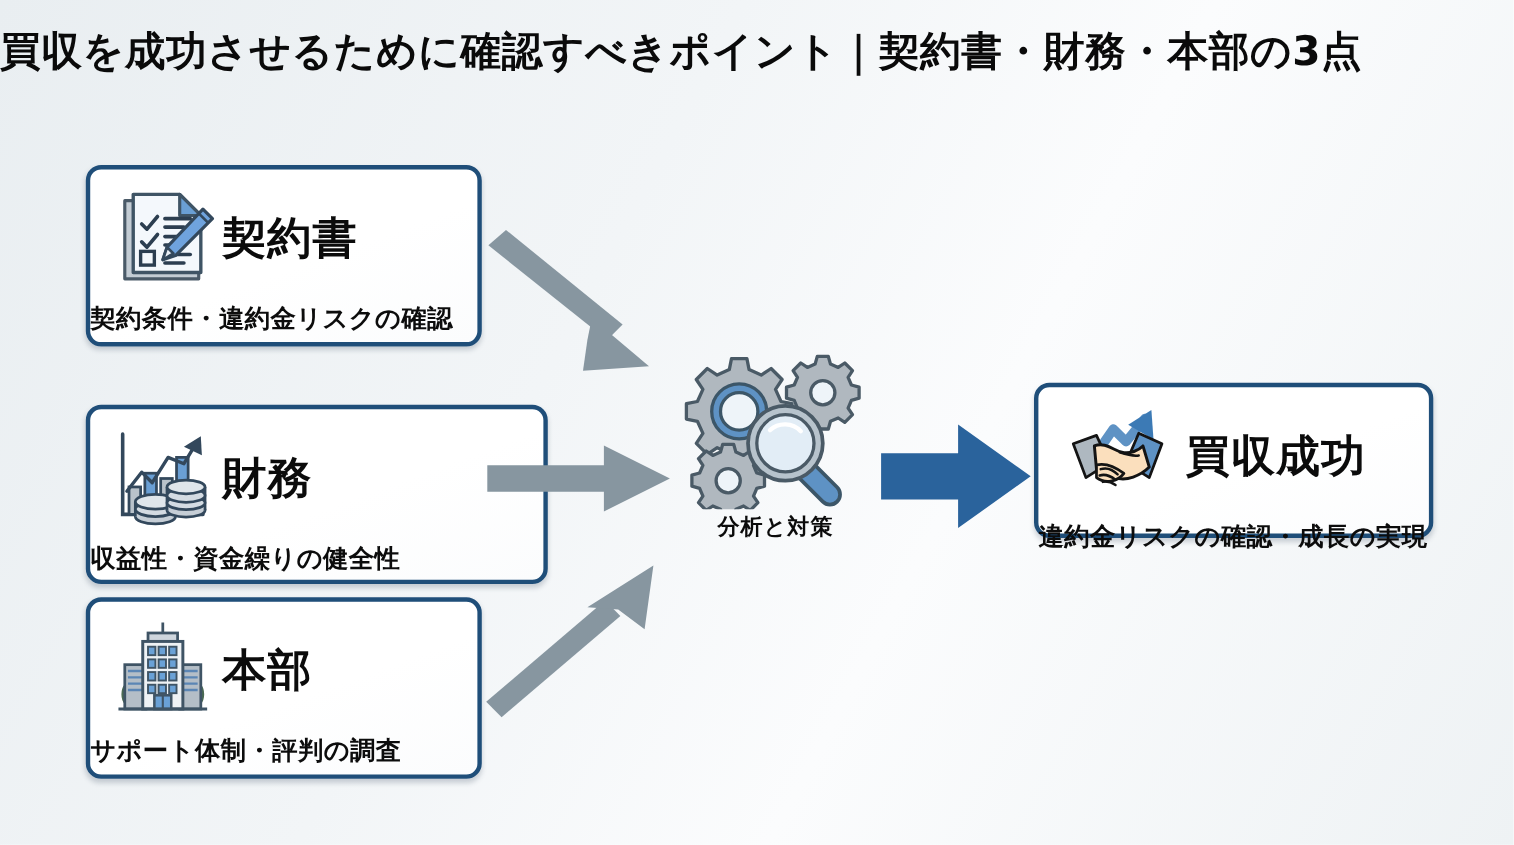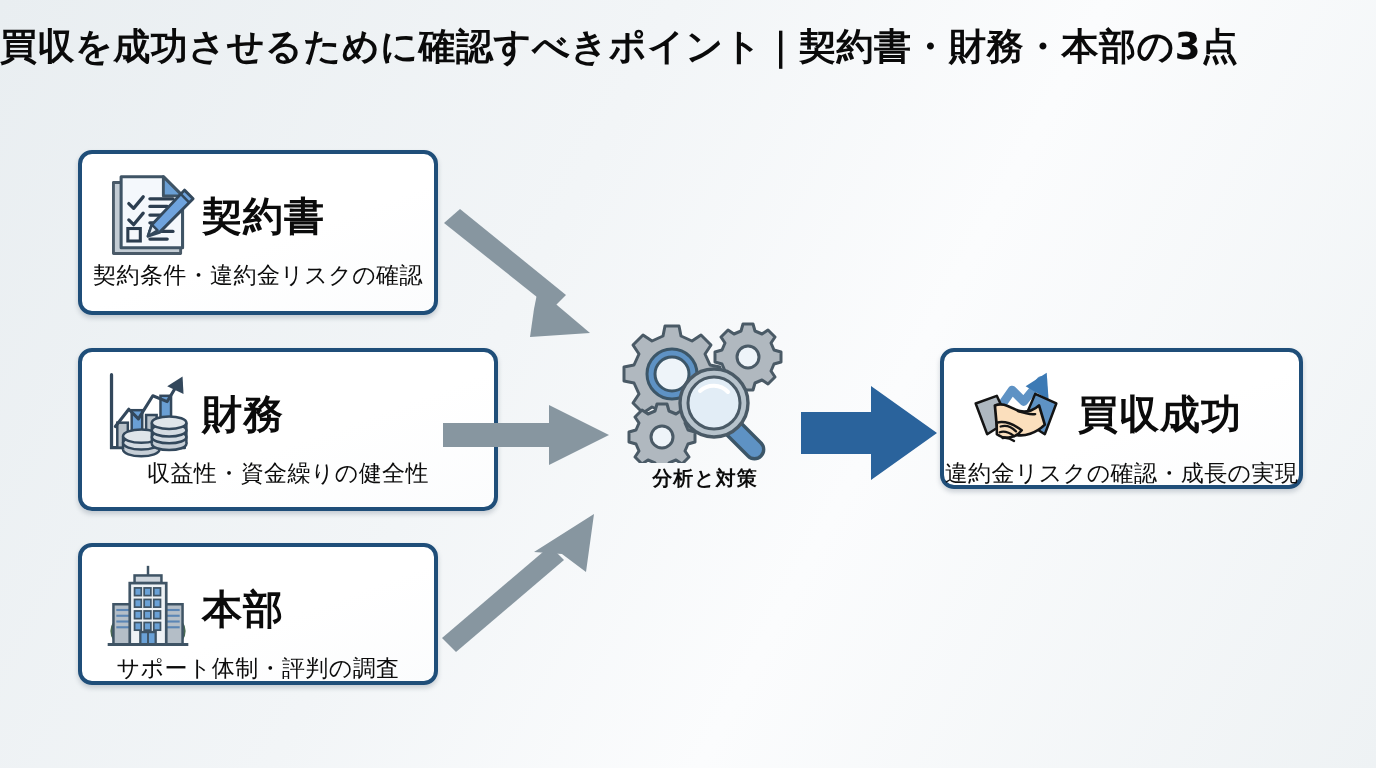--- a/index.html
+++ b/index.html
@@ -59,33 +59,33 @@
   .card-title {
     font-size: 40px;
     font-weight: 700;
     color: #0b0b0b;
     letter-spacing: 1px;
     margin-left: 6px;
     white-space: nowrap;
   }
 
   .card-sub {
-    text-align: center;
+    text-align: left;
     font-size: 23px;
-    font-weight: 400;
+    font-weight: 700;
     color: #0c0c0c;
     letter-spacing: 0.4px;
-    margin-top: 2px;
+    margin-top: 16px;
     white-space: nowrap;
   }
 
   
   #card-contract  { left: 78px;  top: 150px; width: 360px; height: 165px; }
-  #card-finance   { left: 78px;  top: 348px; width: 420px; height: 163px; }
-  #card-hq        { left: 78px;  top: 543px; width: 360px; height: 142px; }
+  #card-finance   { left: 78px;  top: 368px; width: 420px; height: 163px; }
+  #card-hq        { left: 78px;  top: 543px; width: 360px; height: 165px; }
   #card-result    { left: 940px; top: 348px; width: 363px; height: 141px; }
 
   #card-result .card-head { padding-left: 24px; }
   #card-result .card-title { margin-left: 14px; }
 
   
   #center-node {
     position: absolute;
     left: 600px;
     top: 318px;

